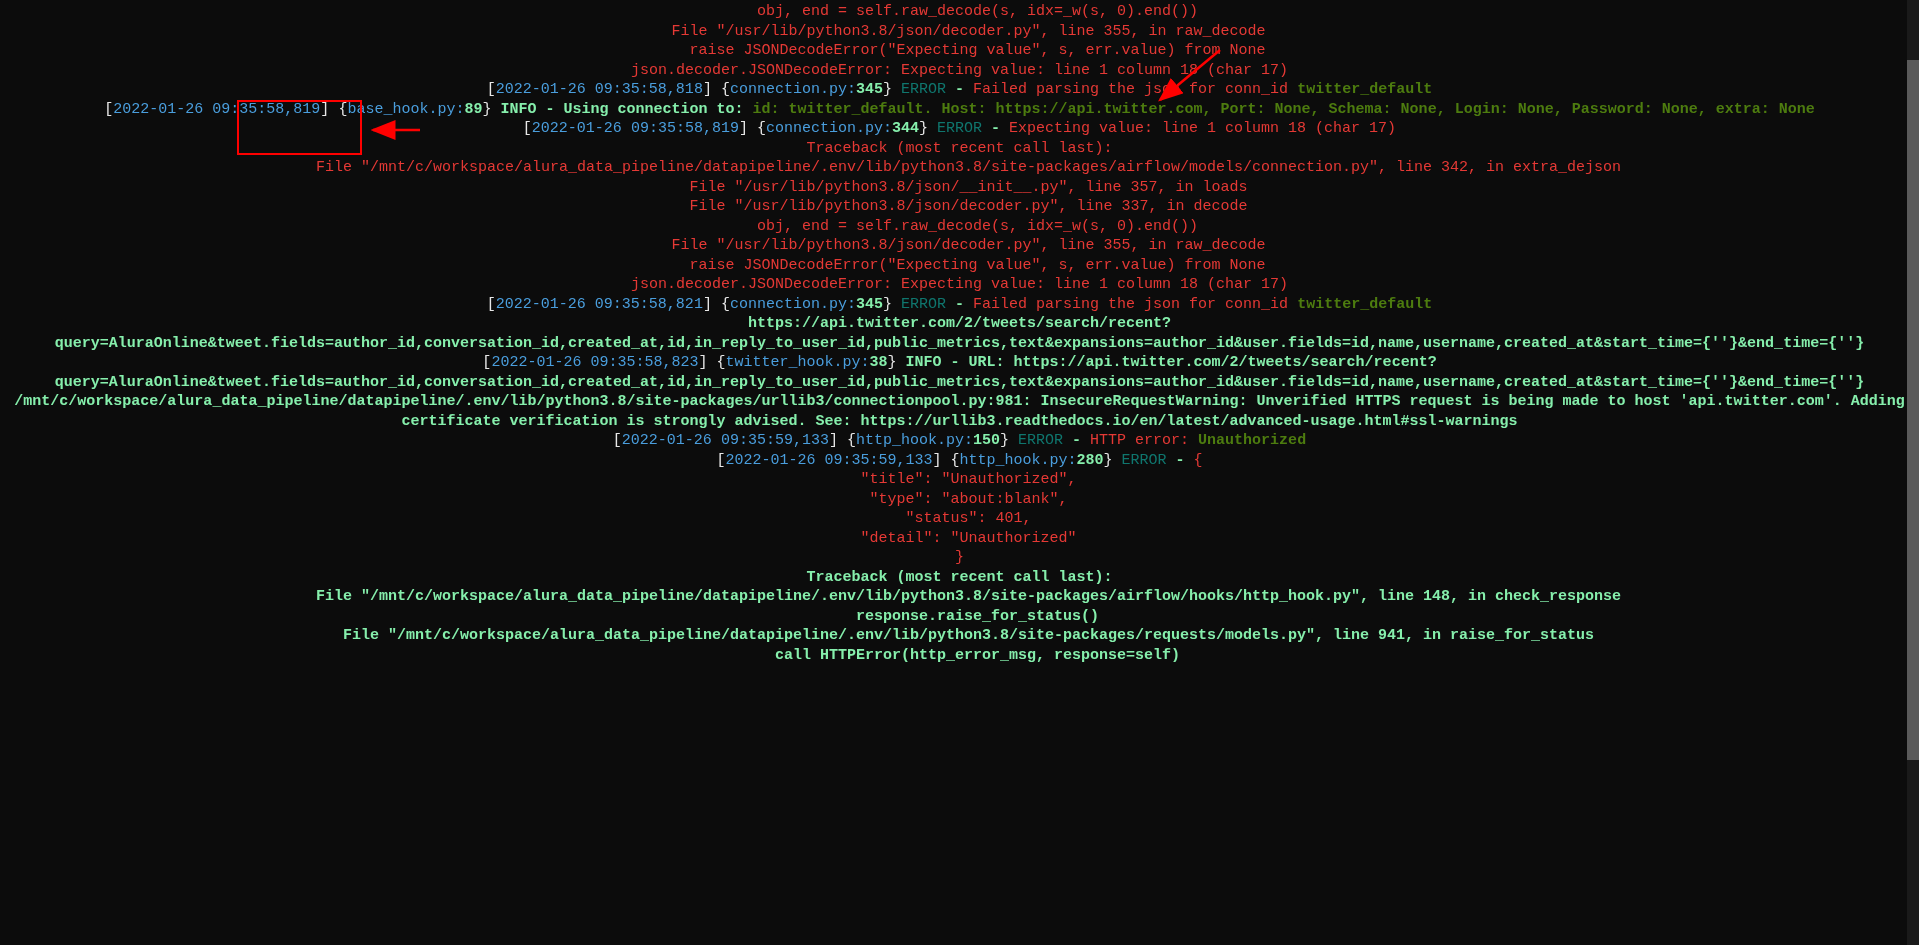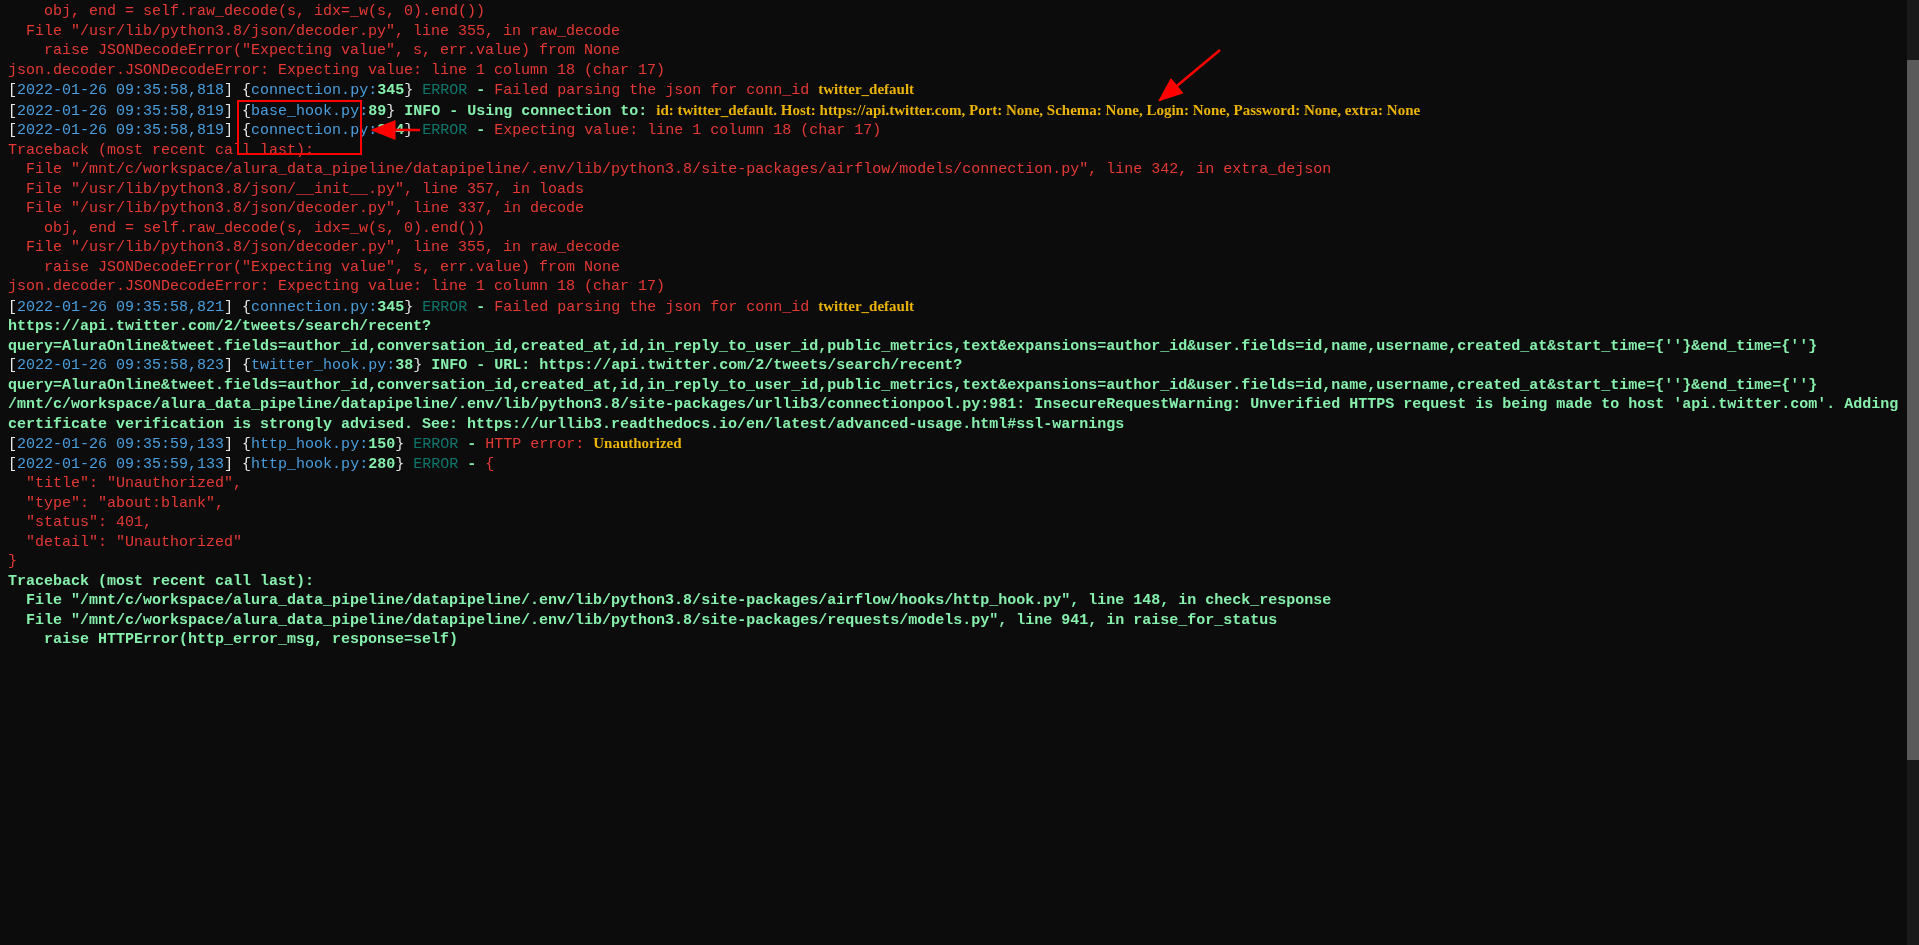--- a/index.html
+++ b/index.html
@@ -13,25 +13,26 @@
       font-size: 15px;
       line-height: 1.3;
       color: #cccccc;
       padding: 2px 8px;
       overflow-x: hidden;
       position: relative;
     }
     .line {
       white-space: pre-wrap;
       word-wrap: break-word;
+      text-align: center;
     }
     .red { color: #e53935; }
     .blue { color: #4a9edd; }
     .white { color: #86efac; font-weight: bold; }
-    .bold-white { color: #eab308; font-weight: bold; font-family: Liberation Serif, serif; }
+    .bold-white { color: #4d7c0f; font-weight: bold; }
     .error-level { color: #0f766e; }
     .bracket { color: #e8e8e8; }
     
     
     .red-box {
       position: absolute;
       border: 2px solid #ff0000;
       background: transparent;
       pointer-events: none;
     }
@@ -83,22 +84,23 @@
     <div class="line"><span class="white">/mnt/c/workspace/alura_data_pipeline/datapipeline/.env/lib/python3.8/site-packages/urllib3/connectionpool.py:981: InsecureRequestWarning: Unverified HTTPS request is being made to host 'api.twitter.com'. Adding certificate verification is strongly advised. See: https://urllib3.readthedocs.io/en/latest/advanced-usage.html#ssl-warnings</span></div>
     <div class="line"><span class="bracket">[</span><span class="blue">2022-01-26 09:35:59,133</span><span class="bracket">]</span> <span class="bracket">{</span><span class="blue">http_hook.py:</span><span class="white">150</span><span class="bracket">}</span> <span class="error-level">ERROR</span><span class="white"> - </span><span class="red">HTTP error:</span> <span class="bold-white">Unauthorized</span></div>
     <div class="line"><span class="bracket">[</span><span class="blue">2022-01-26 09:35:59,133</span><span class="bracket">]</span> <span class="bracket">{</span><span class="blue">http_hook.py:</span><span class="white">280</span><span class="bracket">}</span> <span class="error-level">ERROR</span><span class="white"> - </span><span class="red">{</span></div>
     <div class="line"><span class="red">  "title": "Unauthorized",</span></div>
     <div class="line"><span class="red">  "type": "about:blank",</span></div>
     <div class="line"><span class="red">  "status": 401,</span></div>
     <div class="line"><span class="red">  "detail": "Unauthorized"</span></div>
     <div class="line"><span class="red">}</span></div>
     <div class="line"><span class="white">Traceback (most recent call last):</span></div>
     <div class="line"><span class="white">  File "/mnt/c/workspace/alura_data_pipeline/datapipeline/.env/lib/python3.8/site-packages/airflow/hooks/http_hook.py", line 148, in check_response</span></div>
+    <div class="line"><span class="white">    response.raise_for_status()</span></div>
     <div class="line"><span class="white">  File "/mnt/c/workspace/alura_data_pipeline/datapipeline/.env/lib/python3.8/site-packages/requests/models.py", line 941, in raise_for_status</span></div>
-    <div class="line"><span class="white">    raise HTTPError(http_error_msg, response=self)</span></div>
+    <div class="line"><span class="white">    call HTTPError(http_error_msg, response=self)</span></div>
   </div>
 
 <div class="red-box" style="left:237px;top:100px;width:125px;height:55px;"></div>
 
 <svg class="arrow" style="left:1150px; top:45px; width:80px; height:60px;">
   <defs>
     <marker id="ah1" markerWidth="10" markerHeight="8" refX="9" refY="4" orient="auto">
       <polygon points="0 0, 10 4, 0 8" fill="#ff0000"></polygon>
     </marker>
   </defs>

